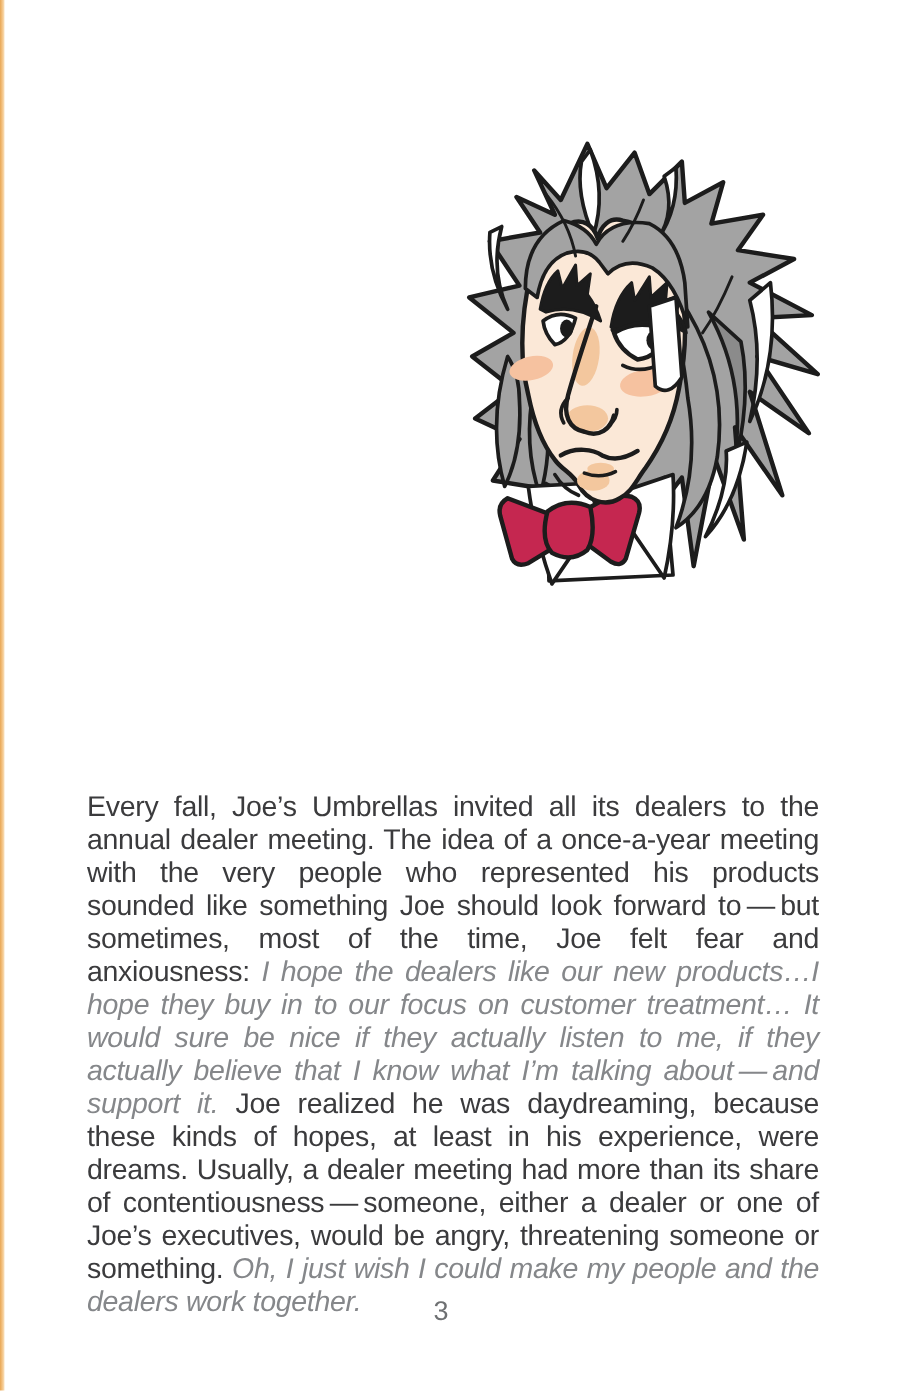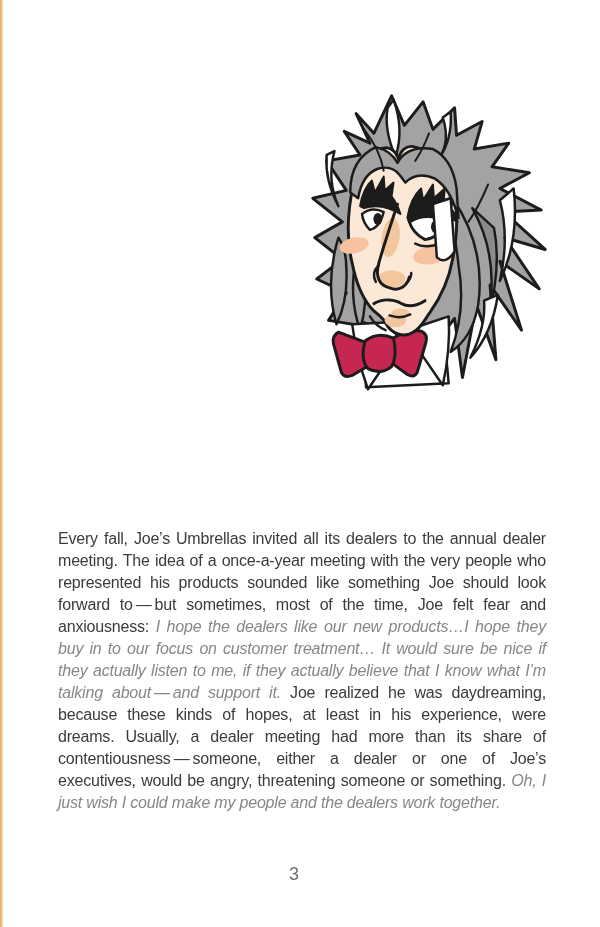--- a/index.html
+++ b/index.html
@@ -11,21 +11,21 @@
   .spine {
     position:absolute; left:0; top:0; width:3px; height:927px;
     background:linear-gradient(90deg, #E8A755 0%, var(--spine,#F2BF7E) 45%, #FAE3BF 100%);
   }
   .illo {
     position:absolute; left:303px; top:90px; width:250px; height:315px; margin:0;
   }
   .illo svg { width:100%; height:100%; display:block; }
   .body-text {
     position:absolute; left:58px; top:528px; width:488px; margin:0;
-    font-size:16px; line-height:22px; letter-spacing:-0.2px;
+    font-size:19px; line-height:22px; letter-spacing:-0.2px;
     text-align:justify; color:var(--body-text,#3B3B3D);
   }
   .t-normal { color:var(--body-text,#3B3B3D); }
   .t-thought { font-style:italic; color:var(--thought-text,#808285); }
   .folio {
     position:absolute; left:58px; top:864px; width:472px; text-align:center;
     font-size:18px; color:var(--folio,#6E7072);
   }
 </style>
 </head>

